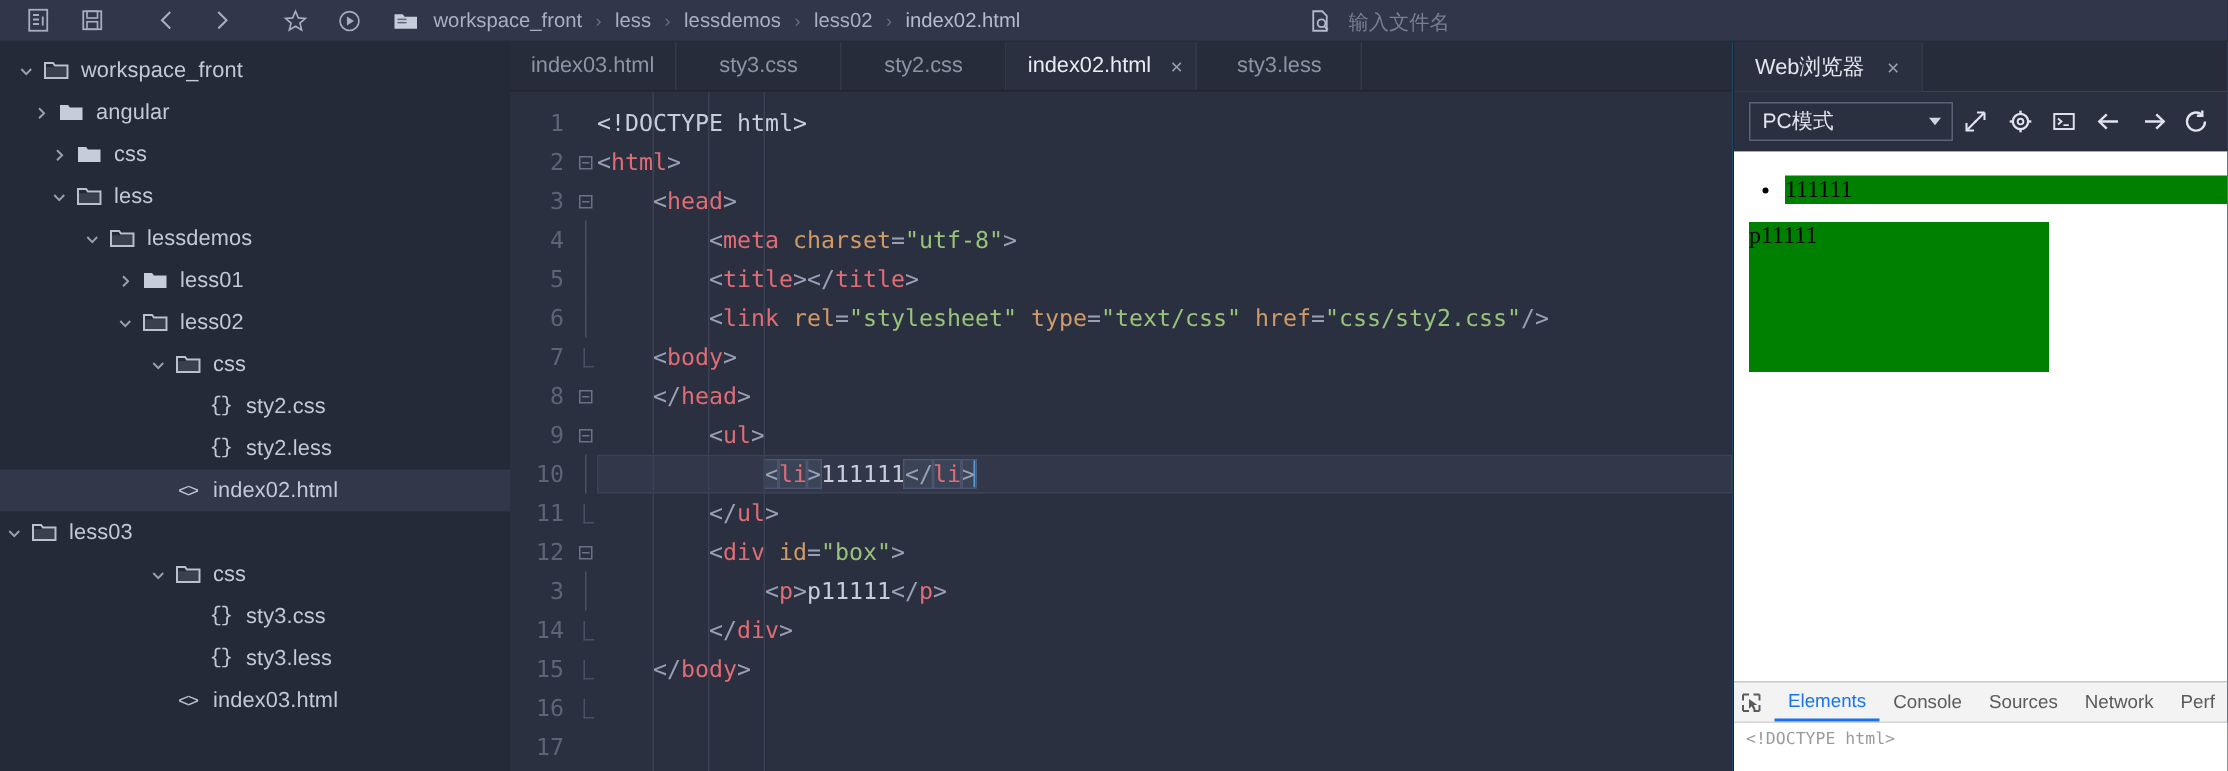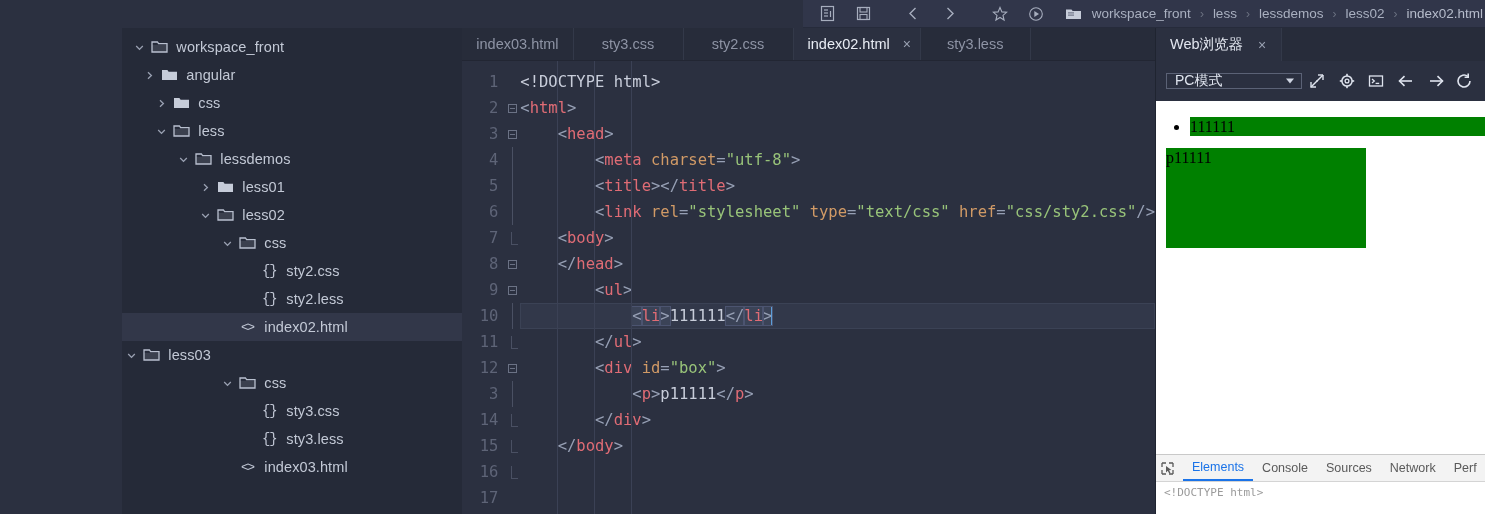--- a/index.html
+++ b/index.html
@@ -2,21 +2,21 @@
 <html><head>
 <meta charset="utf-8">
 <style>
   * { box-sizing: border-box; margin: 0; padding: 0; }
   html, body {
     width: 1485px; height: 514px;
     overflow: hidden;
     background: #2b3040;
     font-family: "Liberation Sans", "DejaVu Sans", sans-serif;
   }
-  #app { position: relative; width: 1485px; height: 514px; display: flex; flex-direction: column; align-items: flex-end; }
+  #app { position: relative; width: 1485px; height: 514px; display: flex; flex-direction: column; }
 
   
   .toolbar {
     height: 28px; min-height: 28px;
     background: #31364a;
     display: flex; align-items: center;
     border-bottom: 1px solid #262b3b;
     position: relative;
   }
   .tb-icons { display: flex; align-items: center; padding-left: 8px; gap: 2px; }
@@ -222,21 +222,21 @@
   }
   .rp-tab .tab-close { margin-left: 12px; }
   .rp-toolbar {
     height: 40px; min-height: 40px;
     background: #2b3040;
     display: flex; align-items: center;
     padding: 0 6px 0 10px;
     gap: 2px;
   }
   .rp-select {
-    width: 146px; height: 16px;
+    width: 146px; height: 26px;
     background: #2b3040;
     border: 1px solid #5b6276;
     color: #dfe4ee; font-size: 14px;
     display: flex; align-items: center;
     padding: 0 6px 0 8px;
     cursor: pointer; position: relative;
     font-family: "Liberation Sans", sans-serif;
   }
   .rp-select .arr {
     position: absolute; right: 7px; top: 50%;

